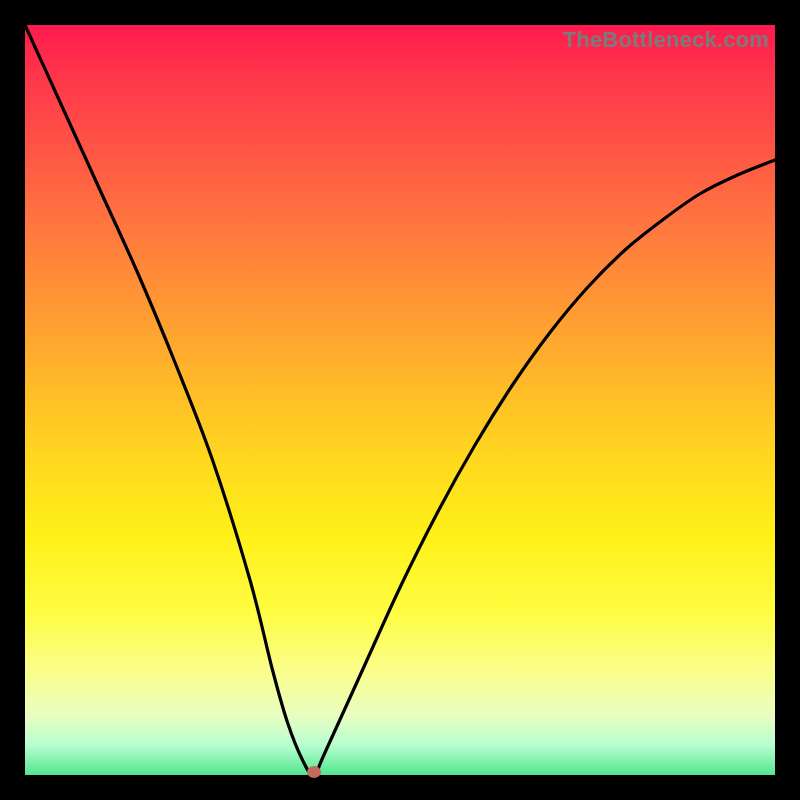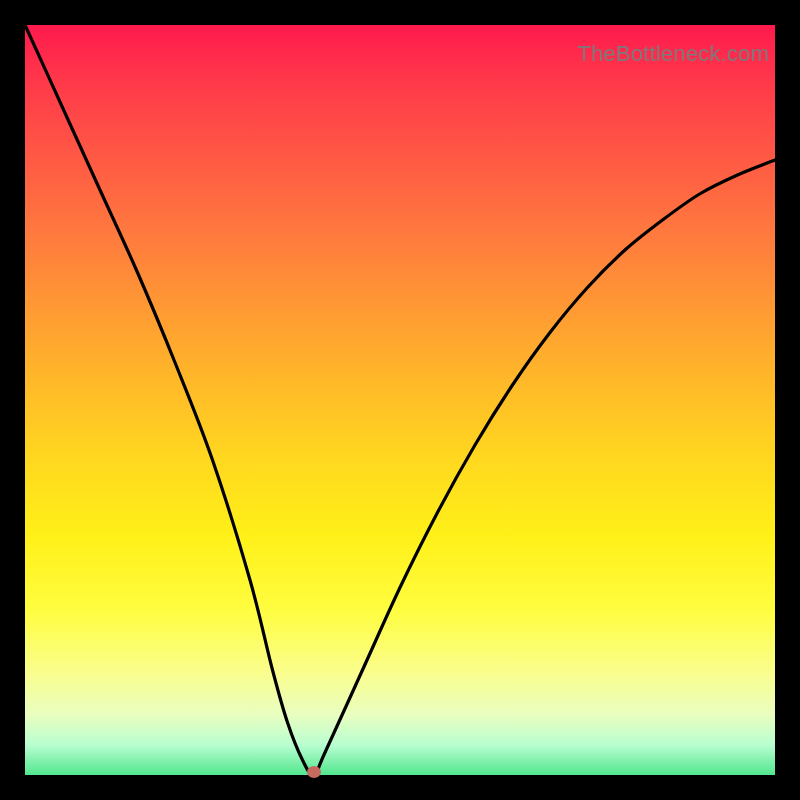--- a/index.html
+++ b/index.html
@@ -34,24 +34,24 @@
       #fff018 68%,
       #fffd40 78%,
       #fafe8a 86%,
       #e9fec0 92%,
       #b8fed0 96%,
       #52e68f 100%
     );
   }
   .watermark {
     position: absolute;
-    top: 16px;
+    top: 2px;
     right: 6px;
     font-size: 22px;
-    font-weight: 400;
+    font-weight: 700;
     color: #7b7b7b;
     letter-spacing: 0.2px;
     user-select: none;
     text-align: center;
   }
   svg.curve {
     position: absolute;
     left: 0;
     top: 0;
     width: 750px;

